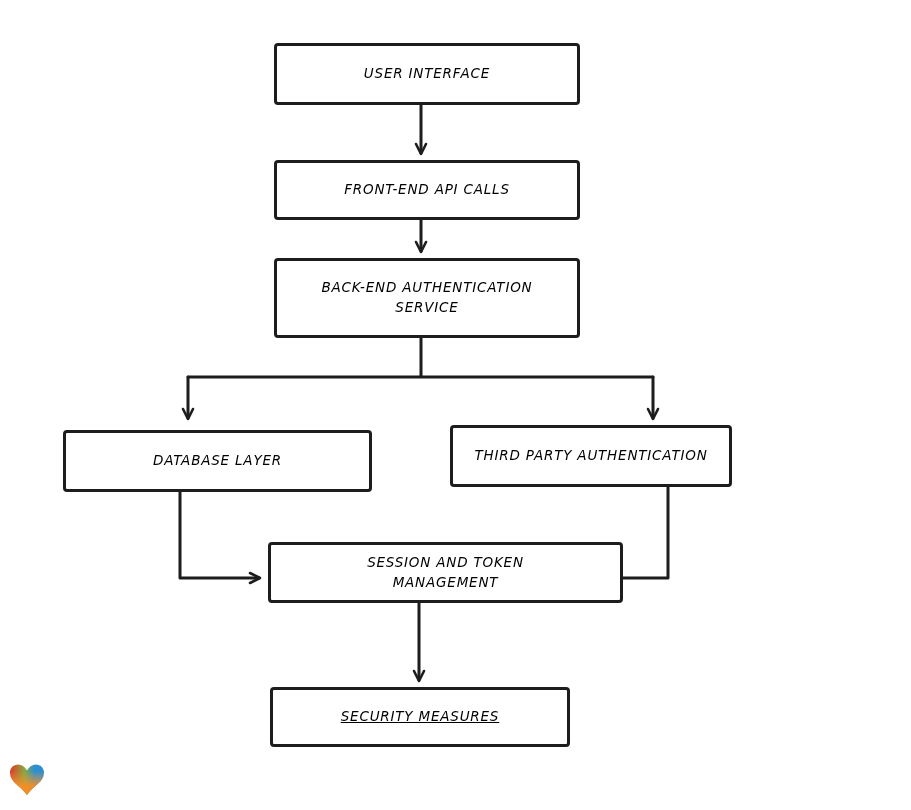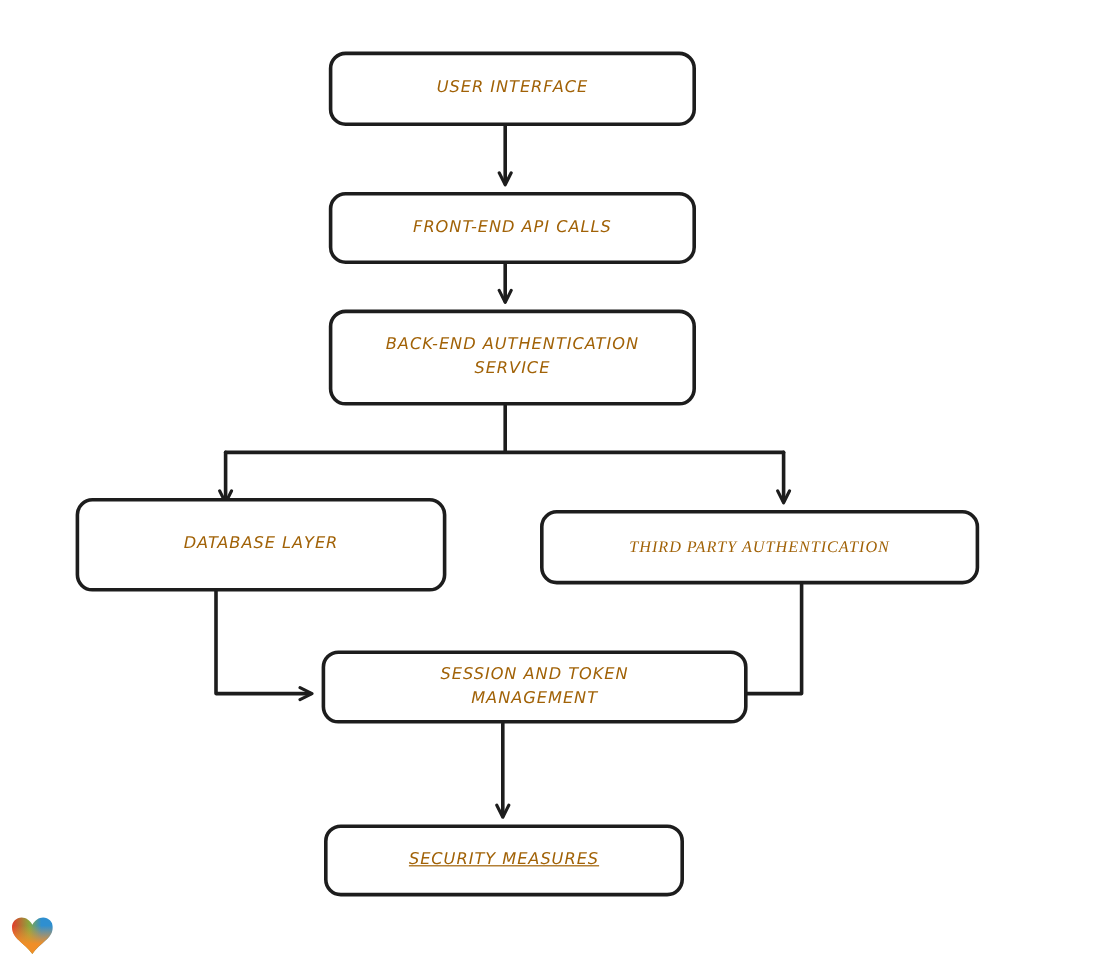--- a/index.html
+++ b/index.html
@@ -22,40 +22,40 @@
     width: 911px;
     height: 810px;
   }
   .node {
     position: absolute;
     display: flex;
     align-items: center;
     justify-content: center;
     background: #ffffff;
     border: 3px solid #1d1d1d;
-    border-radius: 14px;
+    border-radius: 4px;
     box-sizing: border-box;
     text-align: center;
-    color: #a16207;
+    color: #000000;
     font-style: italic;
     font-size: 13.5px;
     letter-spacing: 0.8px;
     line-height: 1.45;
   }
   .node span {
     display: inline-block;
     max-width: 282px;
   }
   
   .n-user      { left: 274px; top:  43px; width: 306px; height: 62px; }
   .n-frontend  { left: 274px; top: 160px; width: 306px; height: 60px; }
   .n-backend   { left: 274px; top: 258px; width: 306px; height: 80px; }
   .n-backend span { max-width: 240px; }
-  .n-database  { left:  63px; top: 415px; width: 309px; height: 78px; text-align: right; }
-  .n-thirdparty{ left: 450px; top: 425px; width: 366px; height: 62px; font-family: Liberation Serif, serif; }
+  .n-database  { left:  63px; top: 430px; width: 309px; height: 62px; text-align: right; }
+  .n-thirdparty{ left: 450px; top: 425px; width: 282px; height: 62px; }
   .n-session   { left: 268px; top: 542px; width: 355px; height: 61px; }
   .n-session span { max-width: 200px; }
   .n-security  { left: 270px; top: 687px; width: 300px; height: 60px; text-decoration: underline; }
   .watermark {
     position: absolute;
     left: 10px;
     top: 764px;
     width: 34px;
     height: 32px;
   }

